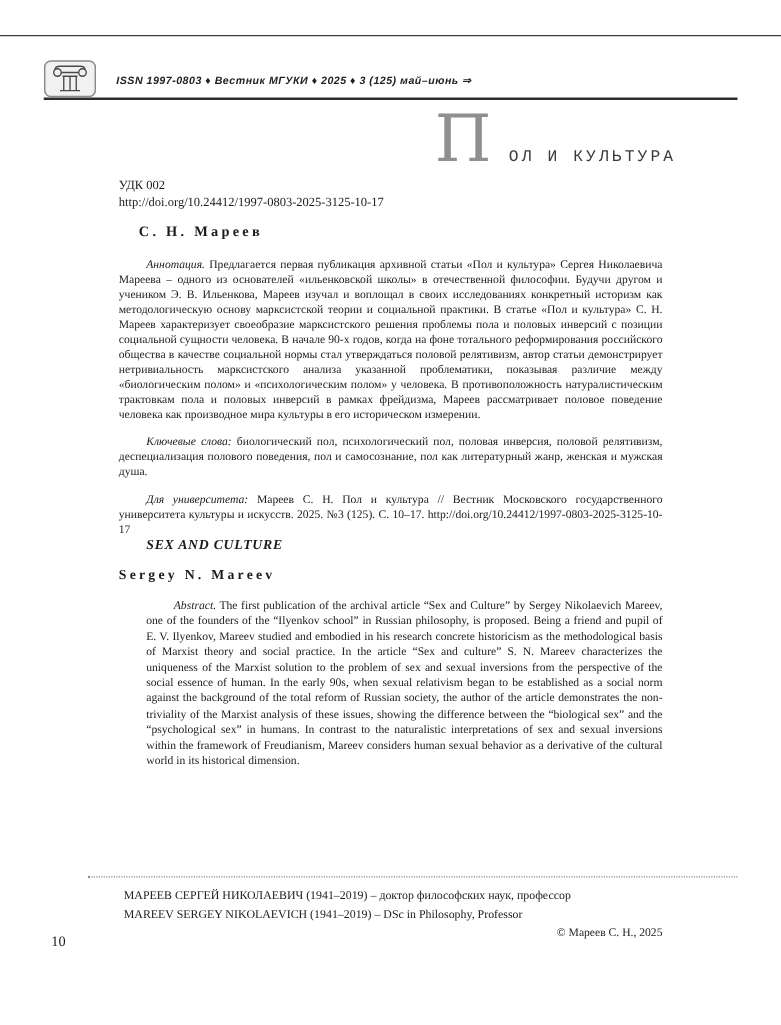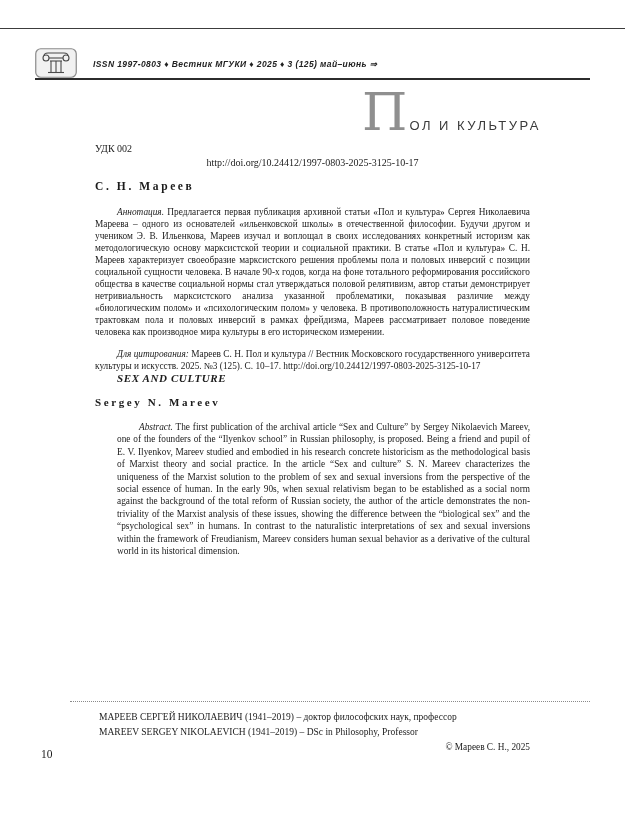--- a/index.html
+++ b/index.html
@@ -14,27 +14,27 @@
   .logo-box { position:absolute; left:0; top:0; width:42px; height:30px; }
   .issn-line { position:absolute; left:58px; bottom:9px;
                font-family:"Liberation Sans", sans-serif;
                font-size:8.5px; font-weight:bold; font-style:italic;
                letter-spacing:0.4px; color:#222; }
   .masthead-rule { position:absolute; top:78px; left:35px; width:555px; height:1.5px; background:#2c2c2c; }
 
   .section-title { position:absolute; top:86px; right:84px; text-align:right; white-space:nowrap; }
   .dropcap { font-family:"DejaVu Serif", serif; font-size:52px; line-height:1;
              color:#8f8f8f; font-weight:400; }
-  .title-rest { font-family:Liberation Sans, sans-serif; font-size:13px; letter-spacing:2.5px;
-                color:#3a3a3a; margin-left:2px; }
+  .title-rest { font-family:Liberation Mono, monospace; font-size:13px; letter-spacing:2.5px;
+                color:#3a3a3a; margin-left:14px; }
 
   .content { position:absolute; left:95px; top:143px; width:435px; }
   .udc  { font-size:10px; }
-  .doi  { font-size:10px; margin-top:3px;text-align:center; }
-  .author-ru { font-size:11.5px; font-weight:bold; letter-spacing:2.6px; margin-top:12px; }
+  .doi  { font-size:10px; margin-top:3px; }
+  .author-ru { font-size:11.5px; font-weight:bold; letter-spacing:2.6px; margin-top:12px;margin-left:16px; }
 
   .para { font-size:9.3px; line-height:12px; text-align:justify; text-indent:22px; color:#222; }
   .annotation { margin-top:14px; }
   .keywords   { margin-top:10px; }
   .citation   { margin-top:10px; }
   .lbl { font-style:italic; }
   .doi-inline { color:#222; }
 
   .title-en  { margin-left:22px; font-size:11px; font-style:italic; letter-spacing:0.6px; }
   .author-en { margin-top:12px; font-size:11px; font-weight:bold; letter-spacing:2.6px; }
@@ -77,22 +77,23 @@
     <span class="dropcap">П</span><span class="title-rest">ОЛ И КУЛЬТУРА</span>
   </div>
 
   <main class="content">
     <div class="udc">УДК 002</div>
     <div class="doi">http://doi.org/10.24412/1997-0803-2025-3125-10-17</div>
     <h1 class="author-ru">С. Н. Мареев</h1>
 
     <p class="para annotation"><span class="lbl">Аннотация.</span> <span>Предлагается первая публикация архивной статьи «Пол и культура» Сергея Николаевича Мареева – одного из основателей «ильенковской школы» в отечественной философии. Будучи другом и учеником Э. В. Ильенкова, Мареев изучал и воплощал в своих исследованиях конкретный историзм как методологическую основу марксистской теории и социальной практики. В статье «Пол и культура» С. Н. Мареев характеризует своеобразие марксистского решения проблемы пола и половых инверсий с позиции социальной сущности человека. В начале 90-х годов, когда на фоне тотального реформирования российского общества в качестве социальной нормы стал утверждаться половой релятивизм, автор статьи демонстрирует нетривиальность марксистского анализа указанной проблематики, показывая различие между «биологическим полом» и «психологическим полом» у человека. В противоположность натуралистическим трактовкам пола и половых инверсий в рамках фрейдизма, Мареев рассматривает половое поведение человека как производное мира культуры в его историческом измерении.</span></p>
 
+    <p class="para keywords"><span class="lbl">Ключевые слова:</span> <span>биологический пол, психологический пол, половая инверсия, половой релятивизм, деспециализация полового поведения, пол и самосознание, пол как литературный жанр, женская и мужская душа.</span></p>
 
-    <p class="para citation"><span class="lbl">Для цитирования:</span> <span class="doi-inline">Мареев С. Н. Пол и культура // Вестник Московского государственного университета культуры и искусств. 2025. №3 (125). С. 10–17. http://doi.org/10.24412/1997-0803-2025-3125-10-17</span></p>
+    <p class="para citation"><span class="lbl">Для университета:</span> <span class="doi-inline">Мареев С. Н. Пол и культура // Вестник Московского государственного университета культуры и искусств. 2025. №3 (125). С. 10–17. http://doi.org/10.24412/1997-0803-2025-3125-10-17</span></p>
 
     <h2 class="title-en">SEX AND CULTURE</h2>
     <h3 class="author-en">Sergey N. Mareev</h3>
 
     <p class="para abstract"><span class="lbl">Abstract.</span> <span>The first publication of the archival article “Sex and Culture” by Sergey Nikolaevich Mareev, one of the founders of the “Ilyenkov school” in Russian philosophy, is proposed. Being a friend and pupil of E. V. Ilyenkov, Mareev studied and embodied in his research concrete historicism as the methodological basis of Marxist theory and social practice. In the article “Sex and culture” S. N. Mareev characterizes the uniqueness of the Marxist solution to the problem of sex and sexual inversions from the perspective of the social essence of human. In the early 90s, when sexual relativism began to be established as a social norm against the background of the total reform of Russian society, the author of the article demonstrates the non-triviality of the Marxist analysis of these issues, showing the difference between the “biological sex” and the “psychological sex” in humans. In contrast to the naturalistic interpretations of sex and sexual inversions within the framework of Freudianism, Mareev considers human sexual behavior as a derivative of the cultural world in its historical dimension.</span></p>
   </main>
 
   <div class="dotted-rule"></div>
 
   <div class="bios">

